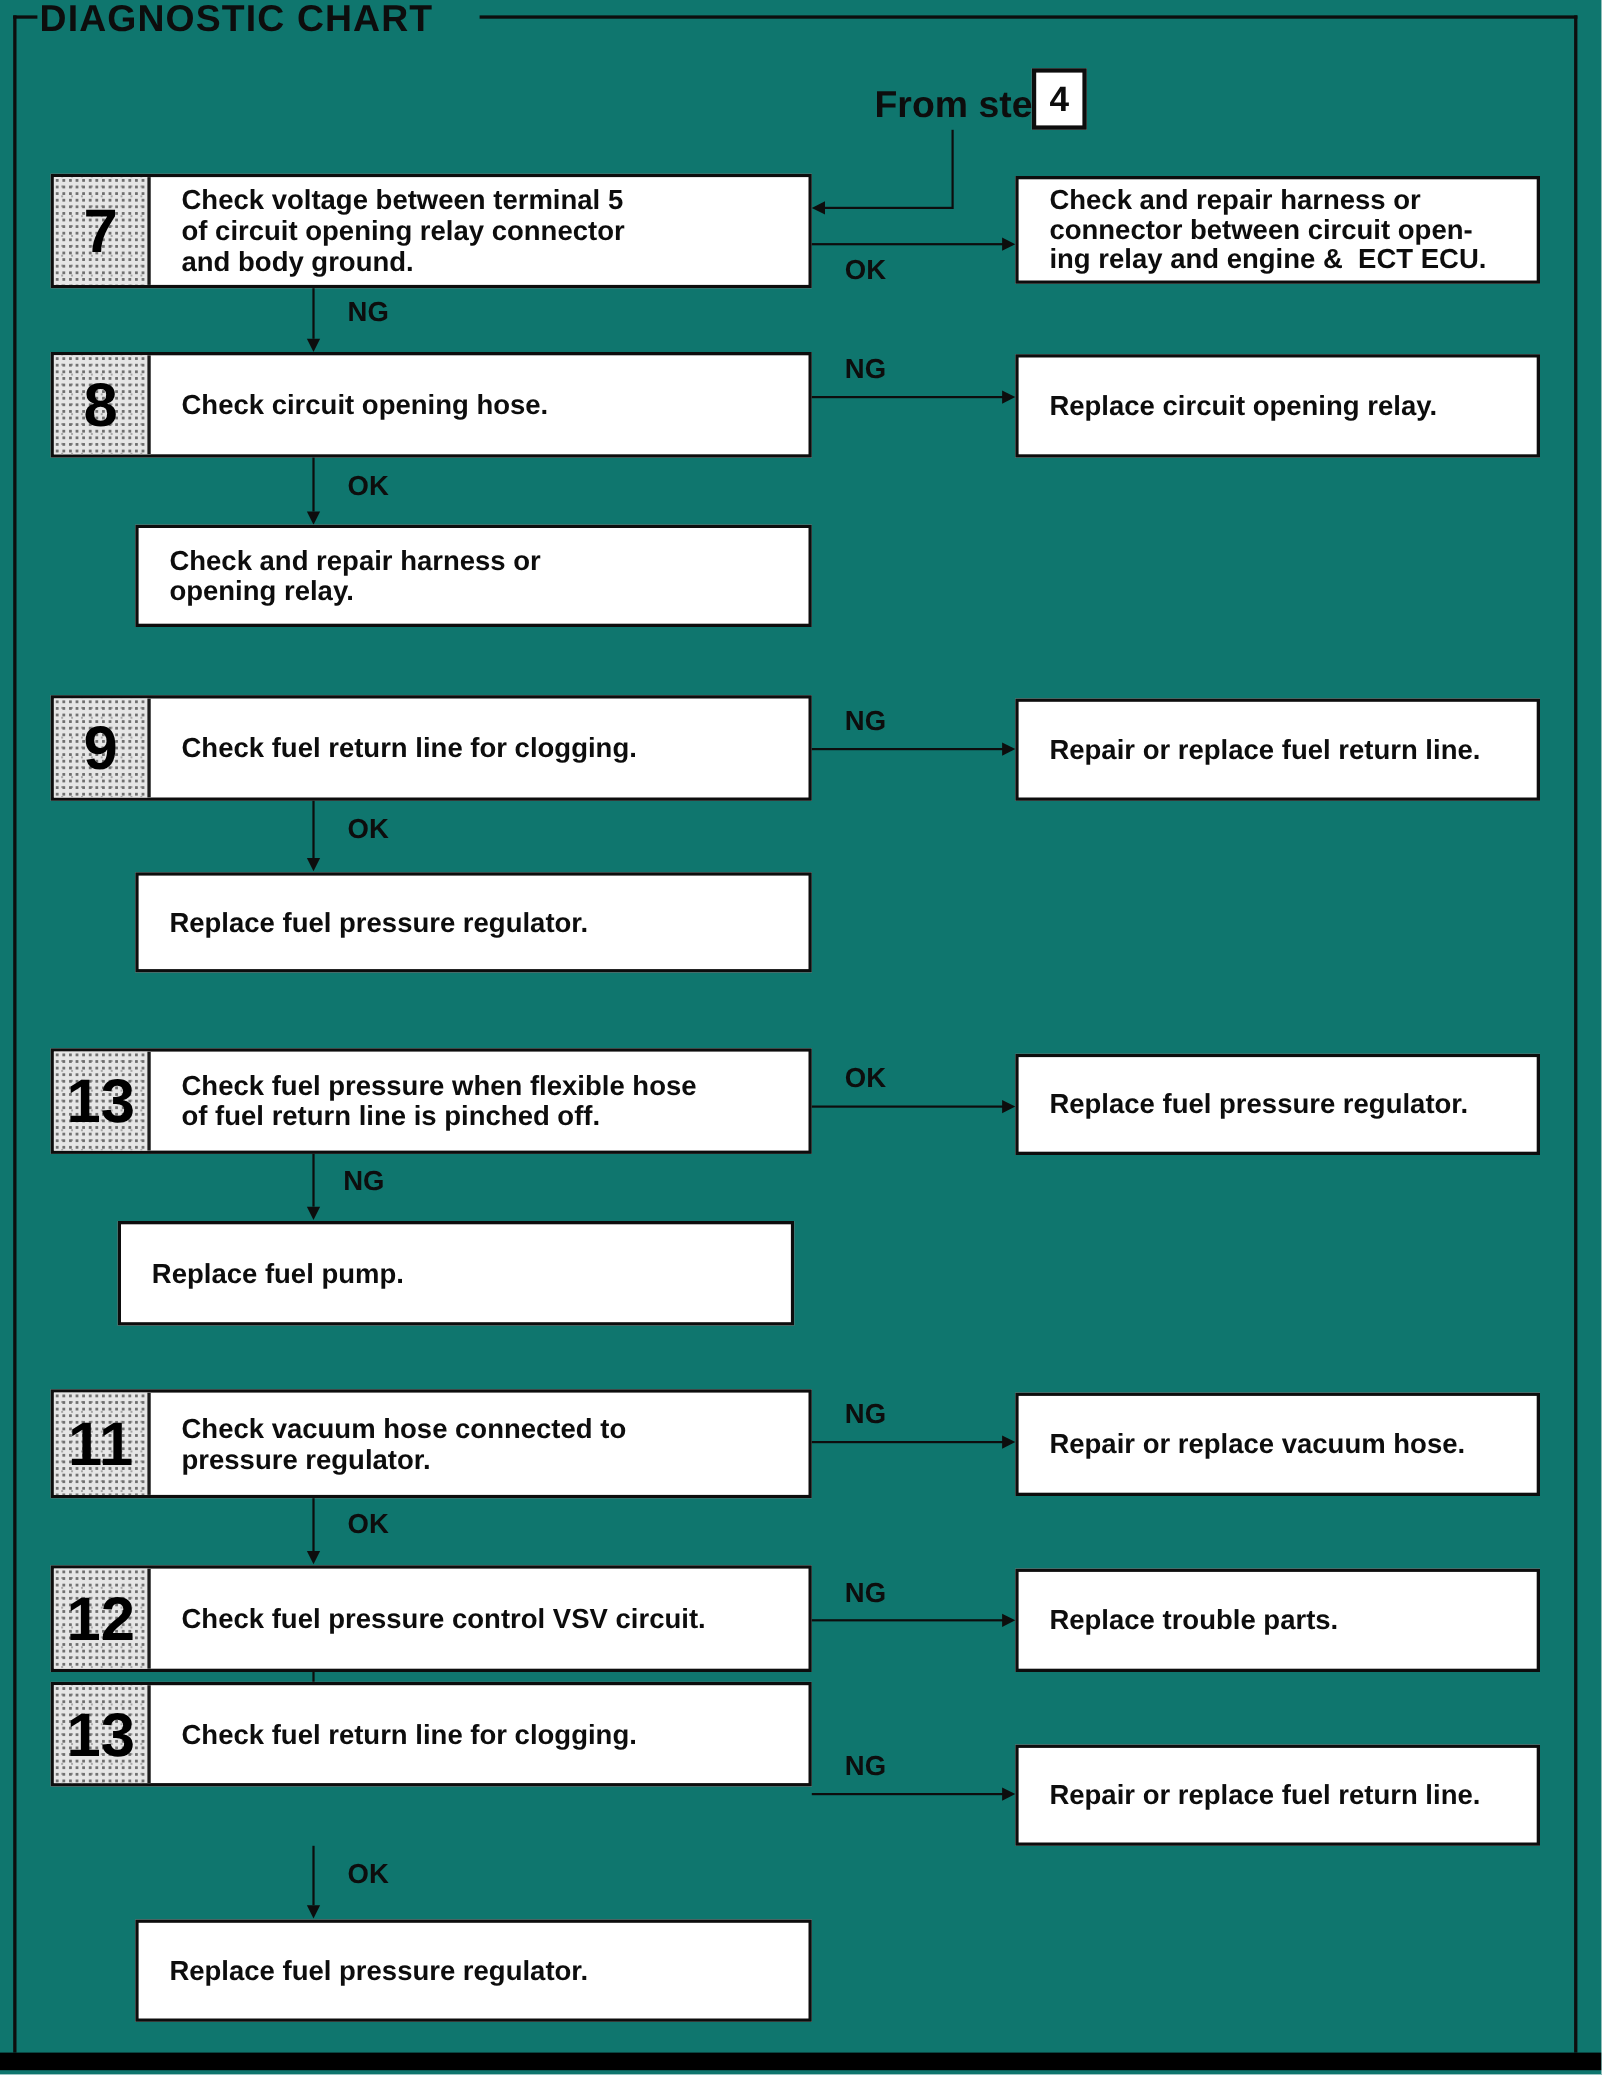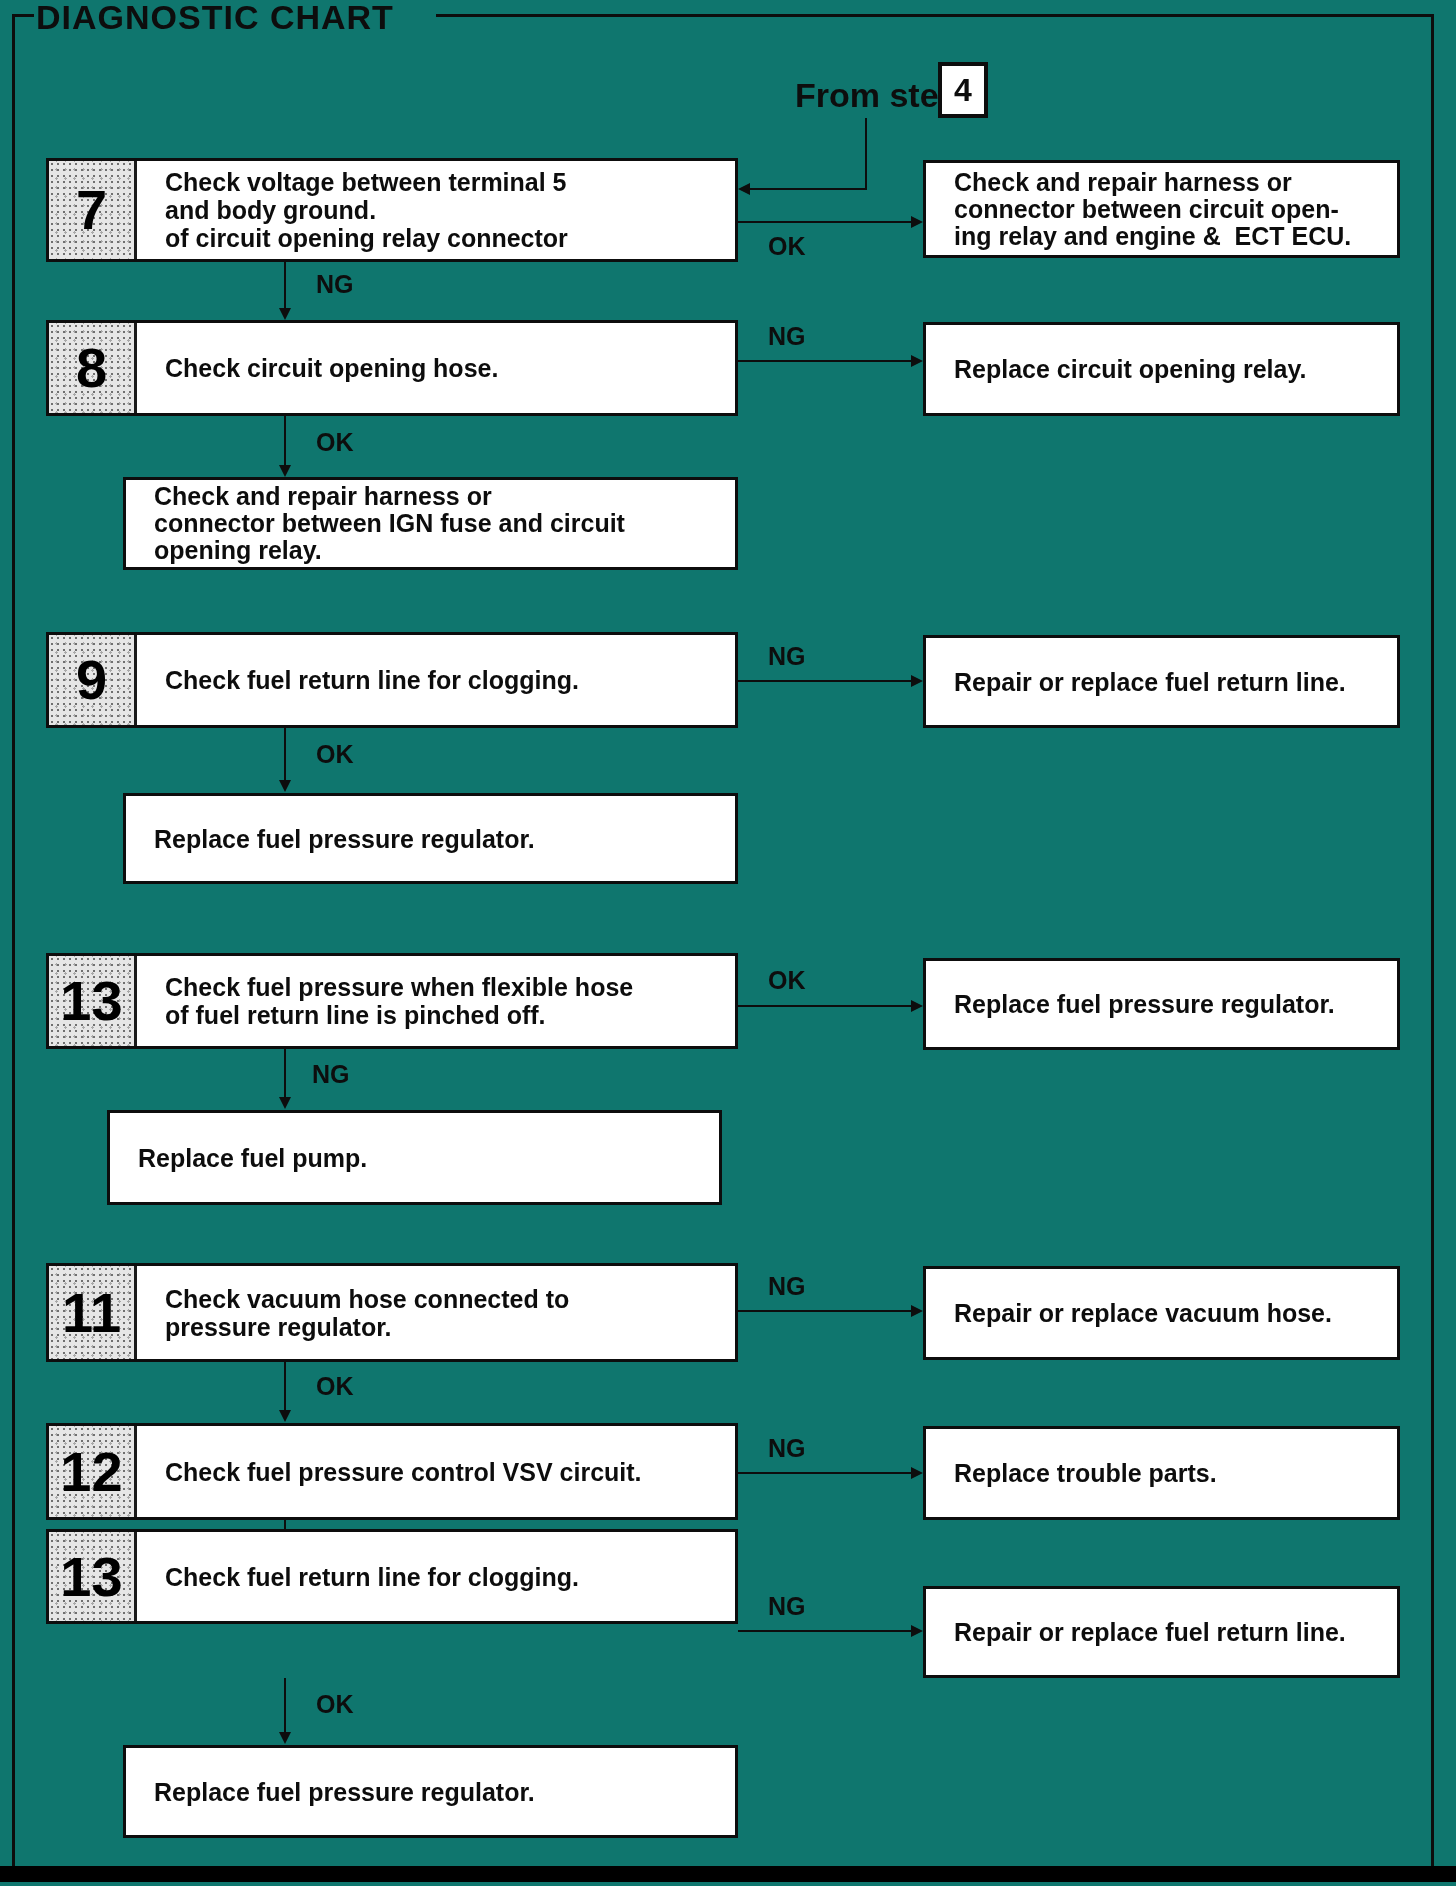--- a/index.html
+++ b/index.html
@@ -52,22 +52,22 @@
   <div class="vline" style="left:865px;top:118px;height:72px"></div>
   <div class="hline" style="left:749px;top:188px;width:117px"></div>
   <div class="arr-l" style="left:738px;top:183px"></div>
 
   <div class="step-box" style="left:46px;top:158px;width:692px;height:104px">
     <div class="num-tab">
       <span class="num">7</span>
     </div>
     <div class="box-text">
       <div>Check voltage between terminal 5</div>
+      <div>of circuit opening relay connector</div>
       <div>and body ground.</div>
-      <div>of circuit opening relay connector</div>
     </div>
   </div>
   <div class="plain-box" style="left:923px;top:160px;width:477px;height:98px">
     <div class="box-text" style="line-height:27px">
       <div>Check and repair harness or</div>
       <div>connector between circuit open-</div>
       <div>ing relay and engine &amp;&nbsp; ECT ECU.</div>
     </div>
   </div>
   <div class="hline" style="left:738px;top:221px;width:174px"></div>
@@ -93,21 +93,20 @@
   <div class="hline" style="left:738px;top:360px;width:174px"></div>
   <div class="arr-r" style="left:911px;top:355px"></div>
   <div class="lbl" style="left:768px;top:322px">NG</div>
   <div class="vline" style="left:284px;top:416px;height:49px"></div>
   <div class="arr-d" style="left:279px;top:465px"></div>
   <div class="lbl" style="left:316px;top:428px">OK</div>
 
   <div class="plain-box" style="left:123px;top:477px;width:615px;height:93px">
     <div class="box-text" style="line-height:27px">
       <div>Check and repair harness or</div>
-      <div>connector between IGN fuse and circuit</div>
       <div>opening relay.</div>
     </div>
   </div>
 
   <div class="step-box" style="left:46px;top:632px;width:692px;height:96px">
     <div class="num-tab">
       <span class="num">9</span>
     </div>
     <div class="box-text">
       <div>Check fuel return line for clogging.</div>

